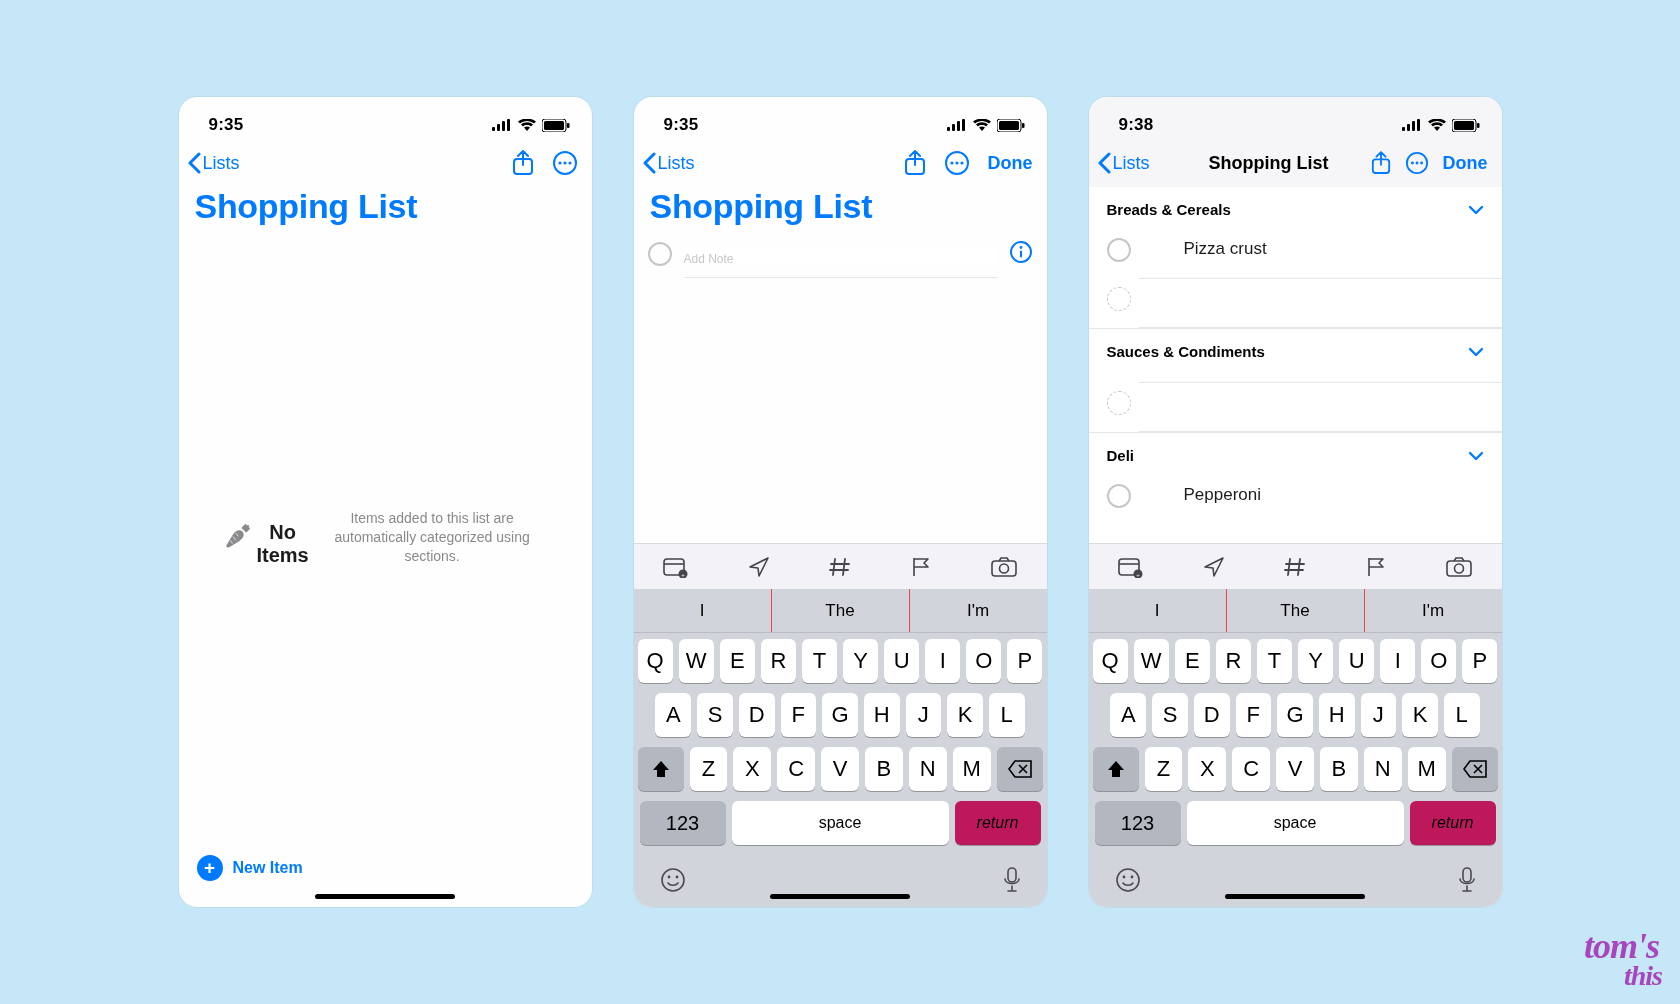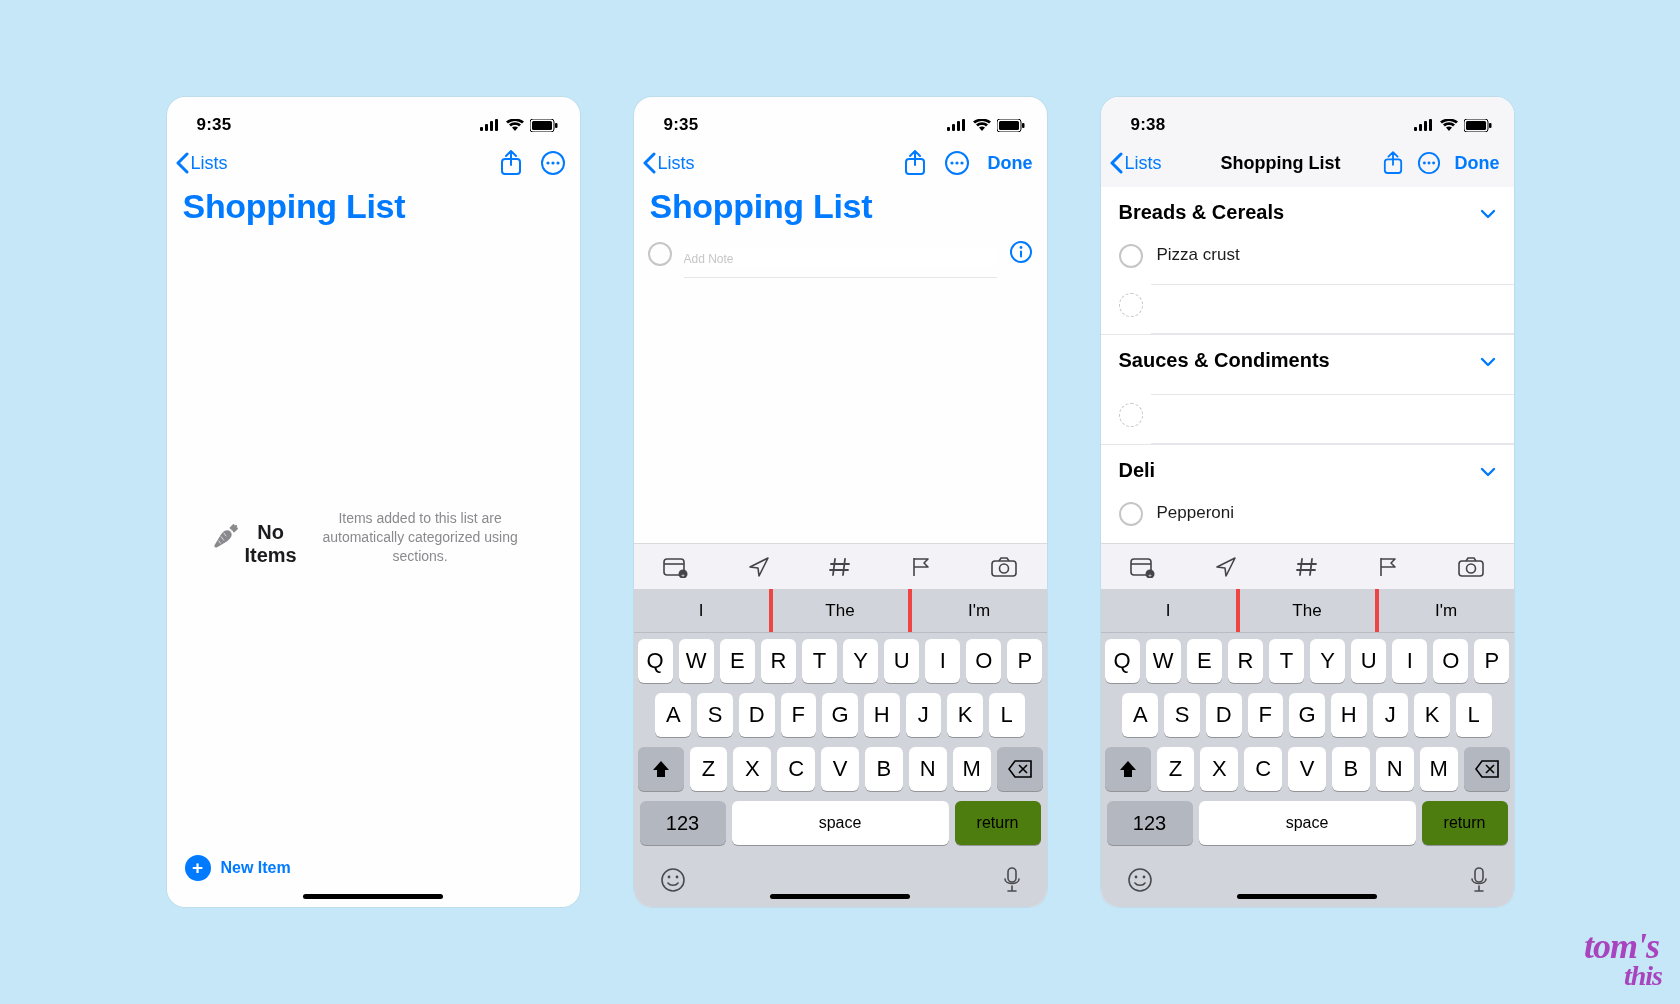--- a/index.html
+++ b/index.html
@@ -8,21 +8,21 @@
     background: #c5e7f7;
     font-family: -apple-system, "SF Pro Text", "Helvetica Neue", Arial, sans-serif;
     display: flex;
     align-items: center;
     justify-content: center;
     height: 1004px;
     width: 1680px;
   }
   .row {
     display: flex;
-    gap: 54px;
+    gap: 42px;
     padding: 24px;
   }
   .phone {
     width: 413px;
     height: 810px;
     background: #fefefe;
     border-radius: 18px;
     overflow: hidden;
     display: flex;
     flex-direction: column;
@@ -129,53 +129,53 @@
   
   .kbd-toolbar{
     background:#f2f2f7;height:46px;display:flex;align-items:center;justify-content:space-around;
     border-top:1px solid #d9d9de;color:#6f6f74;
   }
   .kbd-toolbar .icon-btn{color:#454549;}
   .kbd-predict{
     background:#d1d4da;display:flex;height:44px;border-bottom:1px solid #b9bcc3;
   }
   .kbd-predict > div{flex:1;display:flex;align-items:center;justify-content:center;font-size:17px;cursor:pointer;}
-  .kbd-predict > div + div{border-left:4px solid #ef4444;}
+  .kbd-predict > div + div{border-left:1px solid #ef4444;}
   .kbd{
     background:#d1d4da;padding:6px 4px 8px 4px;display:flex;flex-direction:column;gap:10px;
   }
   .kbd-row{display:flex;gap:6px;justify-content:center;}
   .key{
     background:#fff;border-radius:6px;height:44px;flex:1;
     display:flex;align-items:center;justify-content:center;
     font-size:22px;box-shadow:0 1px 0 rgba(0,0,0,0.3);cursor:pointer;
     font-weight:400;
   }
   .key.fn{background:#b3b7c0;}
   .kbd-row.r2{padding:0 18px;}
   .kbd-bottom{display:flex;gap:6px;padding:0 2px;}
   .key.num{flex:0 0 86px;font-size:20px;}
   .key.space{flex:1;font-size:16px;}
-  .key.ret{flex:0 0 86px;font-size:16px;background:#4d7c0f;}
+  .key.ret{flex:0 0 86px;font-size:16px;background:#be185d;font-style:italic;}
   .kbd-extra{display:flex;justify-content:space-between;padding:14px 26px 14px 26px;color:#4b4b4f;}
   
   .phone3-scroll{flex:1;overflow:hidden;background:#fff;}
   .section-hdr{
     display:flex;align-items:center;justify-content:space-between;
-    padding:14px 18px 12px 18px;font-size:20px;font-weight:700;border-top:1px solid #e5e5ea;
+    padding:14px 18px 12px 18px;font-size:15px;font-weight:700;border-top:1px solid #e5e5ea;
   }
   .section-hdr:first-child{border-top:none;}
   .chev{color:#007aff;cursor:pointer;}
   .item-row{
     display:flex;align-items:center;gap:14px;padding:6px 18px;
   }
   .item-line{
     border-bottom:1px solid #e5e5ea;margin-left:50px;padding-bottom:10px;
   }
-  .item-row .txt{font-size:17px;color:#1c1c1e;}
+  .item-row .txt{font-size:17px;color:#1c1c1e;margin-left:39px;}
   .phone3 .nav{padding:6px 14px 10px 8px; background:#f6f6f8;}
   .phone3 .status-bar{background:#f6f6f8;}
   
   .watermark{
     position:absolute;right:18px;bottom:16px;color:#a21caf;
     font-weight:700;font-style:italic;font-family:Georgia, "Times New Roman", serif;font-size:36px;line-height:0.9;opacity:0.8;letter-spacing:-1px;
     text-align:left;
   }
   .watermark small{display:block;font-size:28px;margin-left:40px;}
 </style>

